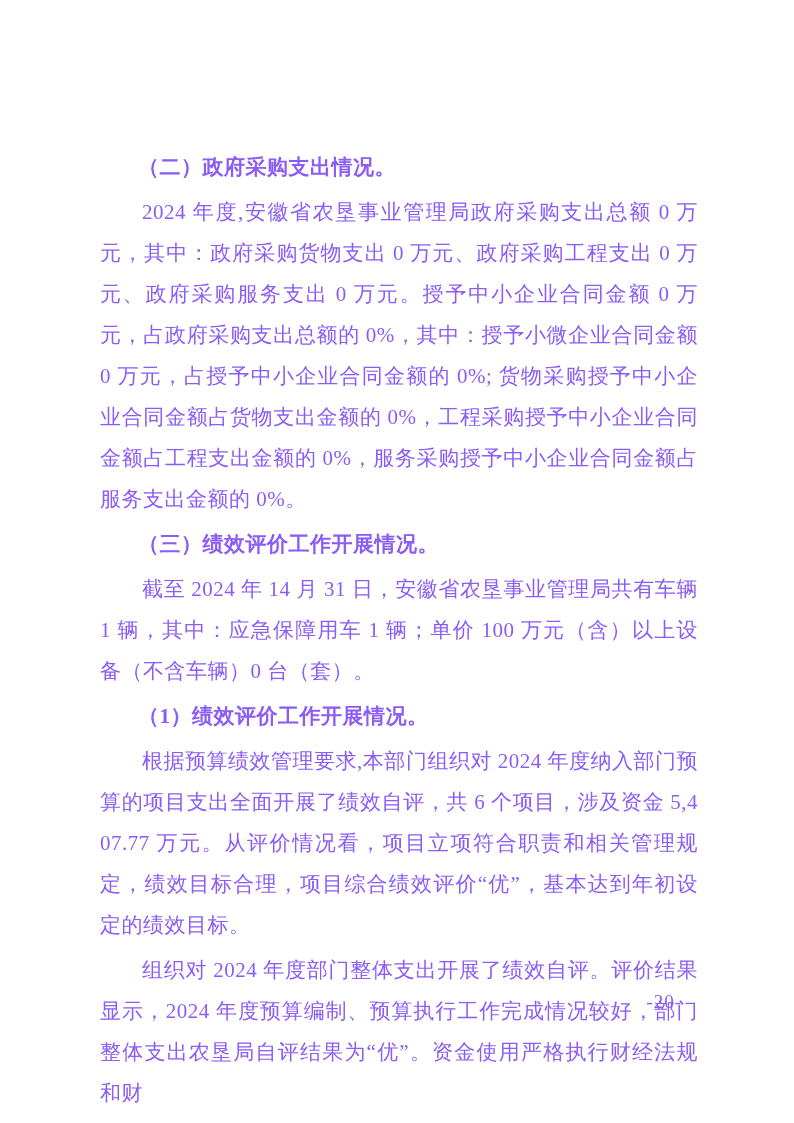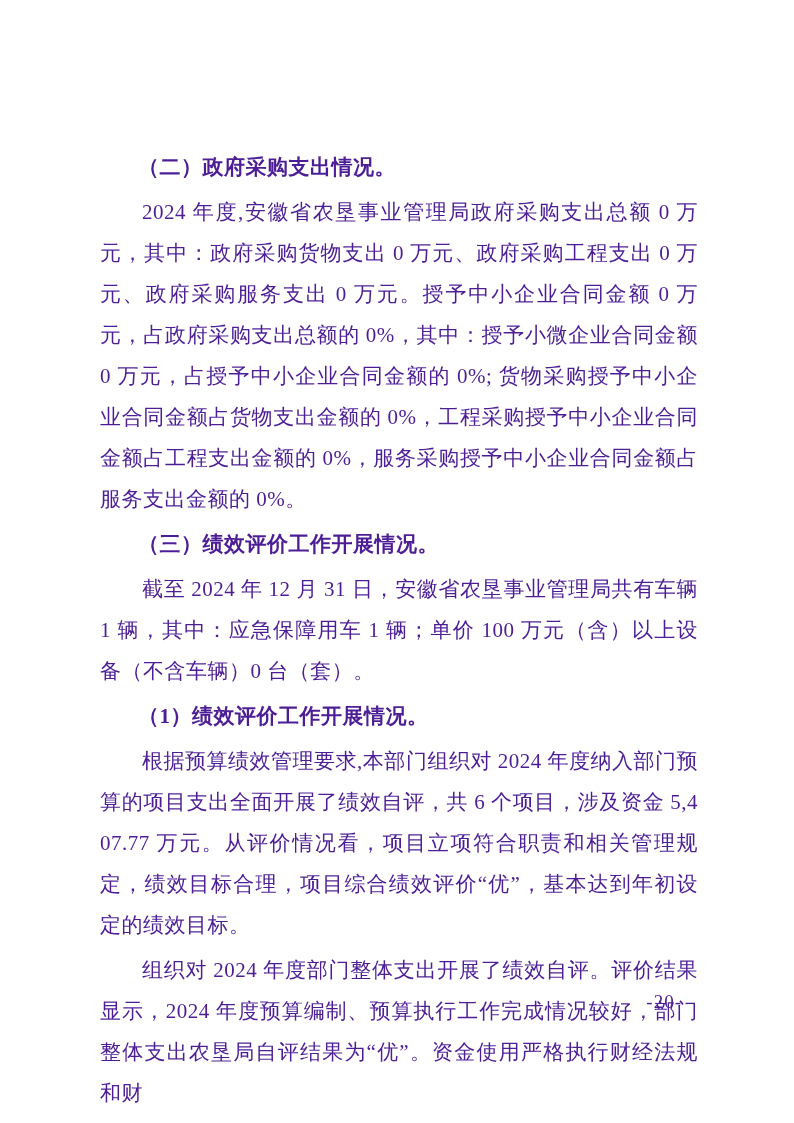--- a/index.html
+++ b/index.html
@@ -8,21 +8,21 @@
     padding: 0;
     background: #e8e8e8;
   }
   .page {
     position: relative;
     width: 794px;
     height: 1123px;
     background: #ffffff;
     margin: 0 auto;
     overflow: hidden;
-    color: #4c1d95;
+    color: #8b5cf6;
     font-family: "Liberation Serif", "DejaVu Serif", serif;
   }
   .content {
     position: absolute;
     left: 96px;
     top: 147px;
     width: 606px;
   }
   .heading {
     font-size: 21px;
@@ -54,19 +54,19 @@
   }
 </style>
 </head>
 <body>
 
 <div class="page">
   <div class="content">
     <h3 class="heading">（二）政府采购支出情况。</h3>
     <p class="para">2024 年度,安徽省农垦事业管理局政府采购支出总额 0 万元，其中：政府采购货物支出 0 万元、政府采购工程支出 0 万元、政府采购服务支出 0 万元。授予中小企业合同金额 0 万元，占政府采购支出总额的 0%，其中：授予小微企业合同金额 0 万元，占授予中小企业合同金额的 0%; 货物采购授予中小企业合同金额占货物支出金额的 0%，工程采购授予中小企业合同金额占工程支出金额的 0%，服务采购授予中小企业合同金额占服务支出金额的 0%。</p>
     <h3 class="heading">（三）绩效评价工作开展情况。</h3>
-    <p class="para">截至 2024 年 12 月 31 日，安徽省农垦事业管理局共有车辆 1 辆，其中：应急保障用车 1 辆；单价 100 万元（含）以上设备（不含车辆）0 台（套）。</p>
+    <p class="para">截至 2024 年 14 月 31 日，安徽省农垦事业管理局共有车辆 1 辆，其中：应急保障用车 1 辆；单价 100 万元（含）以上设备（不含车辆）0 台（套）。</p>
     <h3 class="heading">（1）绩效评价工作开展情况。</h3>
     <p class="para">根据预算绩效管理要求,本部门组织对 2024 年度纳入部门预算的项目支出全面开展了绩效自评，共 6 个项目，涉及资金 5,407.77 万元。从评价情况看，项目立项符合职责和相关管理规定，绩效目标合理，项目综合绩效评价“优”，基本达到年初设定的绩效目标。</p>
     <p class="para">组织对 2024 年度部门整体支出开展了绩效自评。评价结果显示，2024 年度预算编制、预算执行工作完成情况较好，部门整体支出农垦局自评结果为“优”。资金使用严格执行财经法规和财</p>
   </div>
   <div class="page-number">-20-</div>
 </div>
 
 </body></html>

